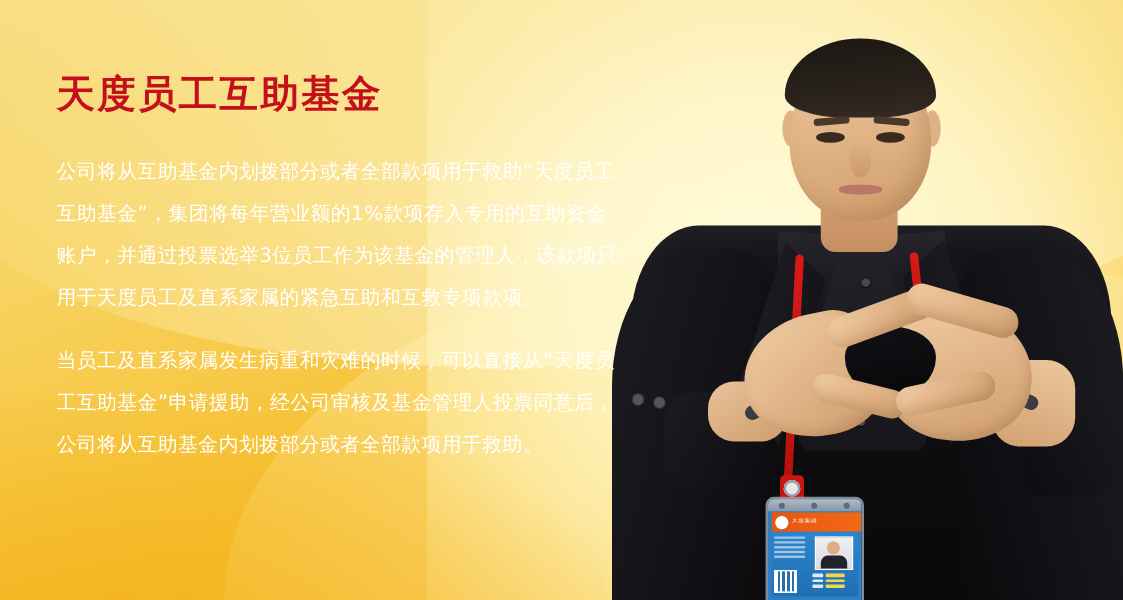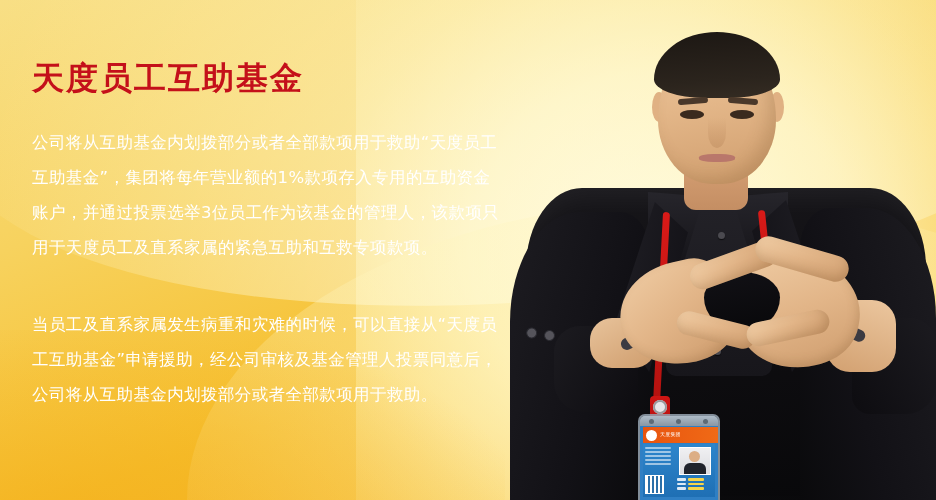--- a/index.html
+++ b/index.html
@@ -72,21 +72,21 @@
     height: 52%;
     background: radial-gradient(ellipse at 22% 86%,
                 rgba(243,169,20,0.55) 0%,
                 rgba(244,176,26,0.26) 48%,
                 rgba(244,176,26,0) 78%);
   }
 
   
   .copy {
     position: absolute;
-    left: 32px;
+    left: 47px;
     top: 60px;
     width: 470px;
   }
   .headline {
     margin: 0;
     font-size: 32px;
     font-weight: bold;
     letter-spacing: 2px;
     line-height: 1.15;
     color: #c4101a;
@@ -97,21 +97,21 @@
   }
   .para {
     margin: 0;
     font-size: 16.5px;
     line-height: 35px;
     color: #ffffff;
     letter-spacing: 0.4px;
     text-align: left;
   }
   .para + .para {
-    margin-top: 42px;
+    margin-top: 18px;
   }
 
   
   .figure {
     position: absolute;
     left: 470px;
     top: 0;
     width: 466px;
     height: 500px;
   }

